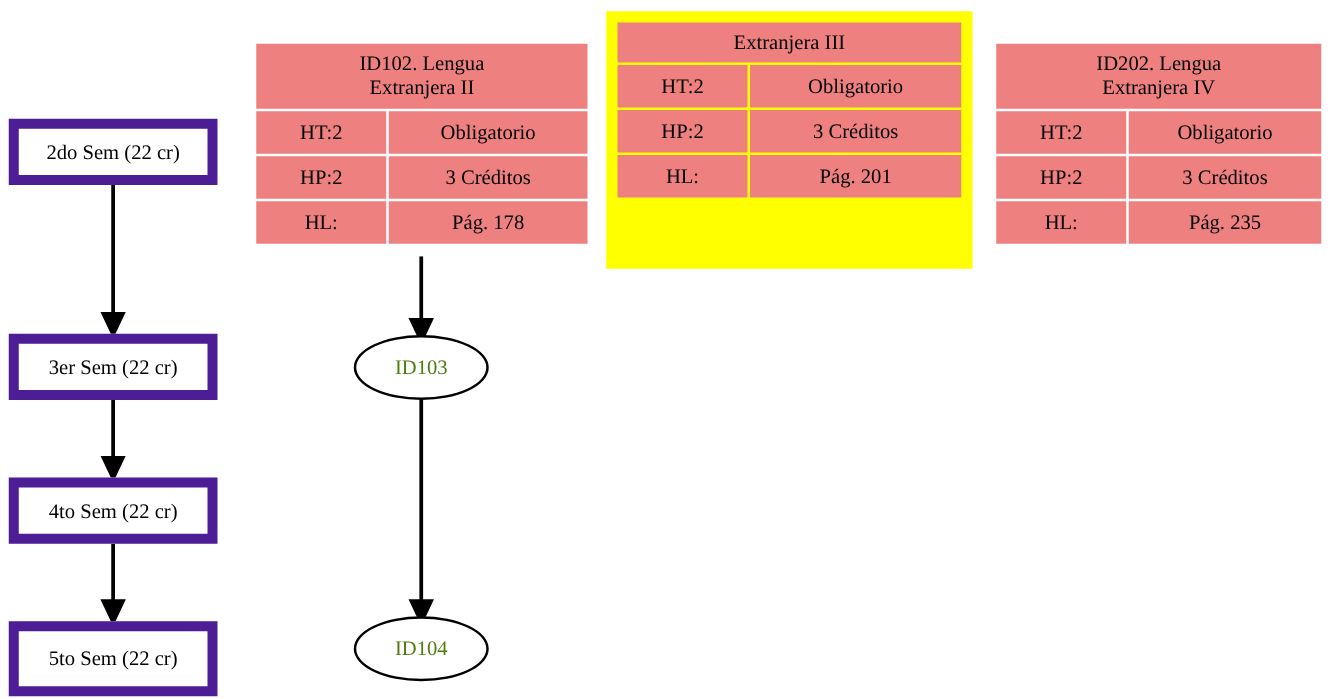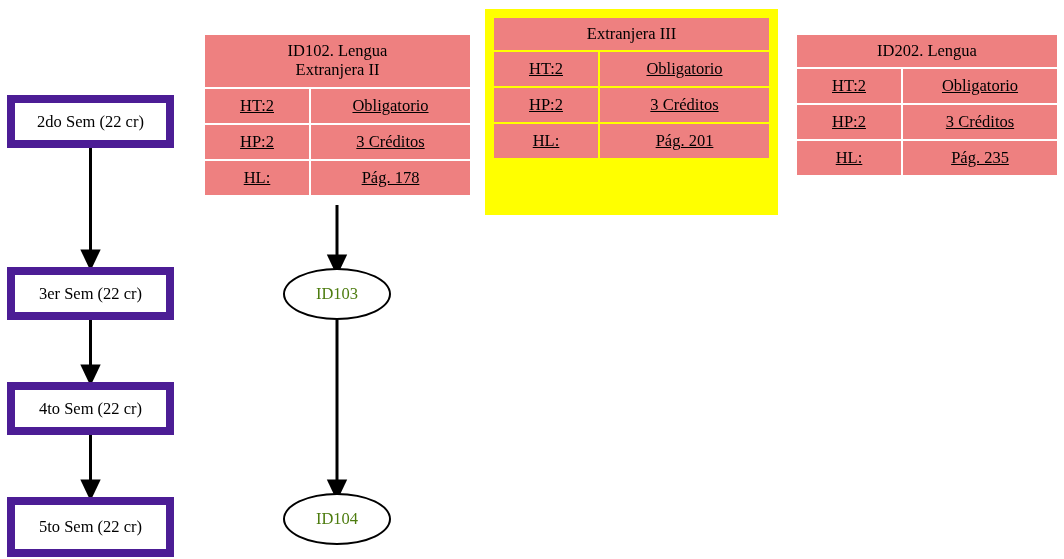--- a/index.html
+++ b/index.html
@@ -66,21 +66,20 @@
   }
   .ct-row:last-child { margin-bottom: 0; }
   .ct-cell {
     background: #ee8080;
     color: #000000;
     font-size: 16.5px;
     display: flex;
     align-items: center;
     justify-content: center;
     box-sizing: border-box;
-    text-decoration: underline;
   }
   .ct-cell.left {
     width: 104px;
     flex: 0 0 104px;
     margin-right: 2px;
   }
   .ct-cell.right {
     flex: 1 1 auto;
   }
 
@@ -186,20 +185,21 @@
         <div class="ct-cell left">HL:</div>
         <div class="ct-cell right">Pág. 201</div>
       </div>
     </div>
   </div>
 
   <div class="course-table" style="left:797px; top:35px; width:260px; height:170px;">
     <div class="ct-inner">
       <div class="ct-title">
         <div>ID202. Lengua</div>
+        <div>Extranjera IV</div>
       </div>
       <div class="ct-row">
         <div class="ct-cell left">HT:2</div>
         <div class="ct-cell right">Obligatorio</div>
       </div>
       <div class="ct-row">
         <div class="ct-cell left">HP:2</div>
         <div class="ct-cell right">3 Créditos</div>
       </div>
       <div class="ct-row">

